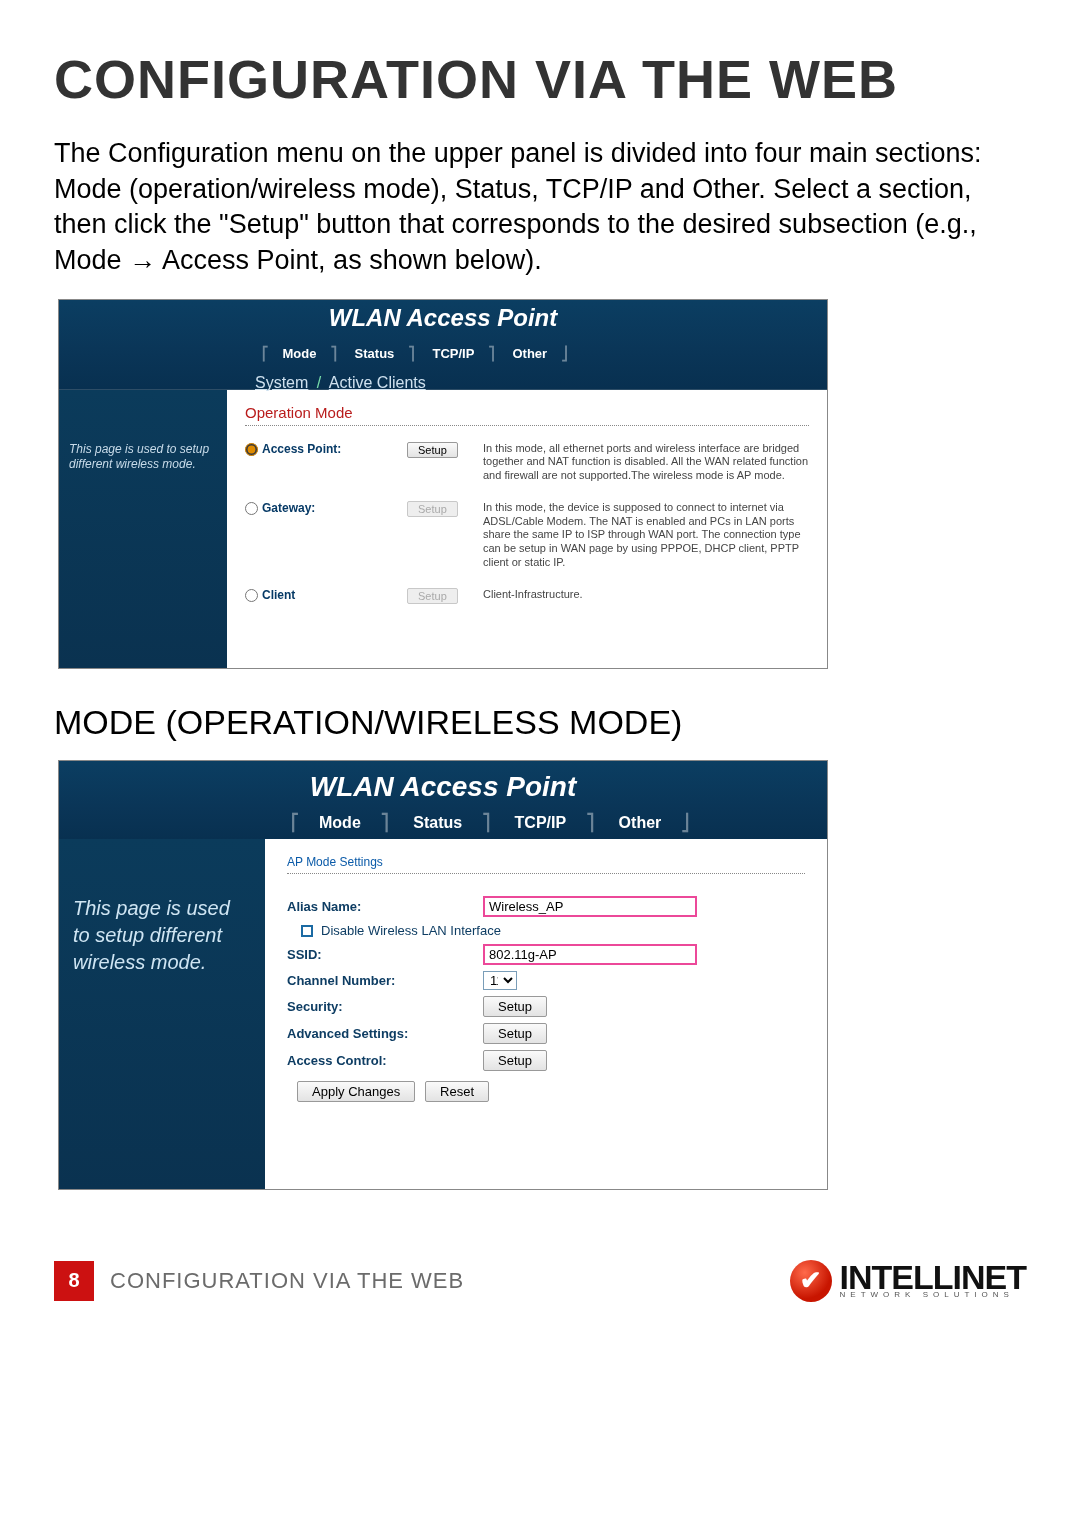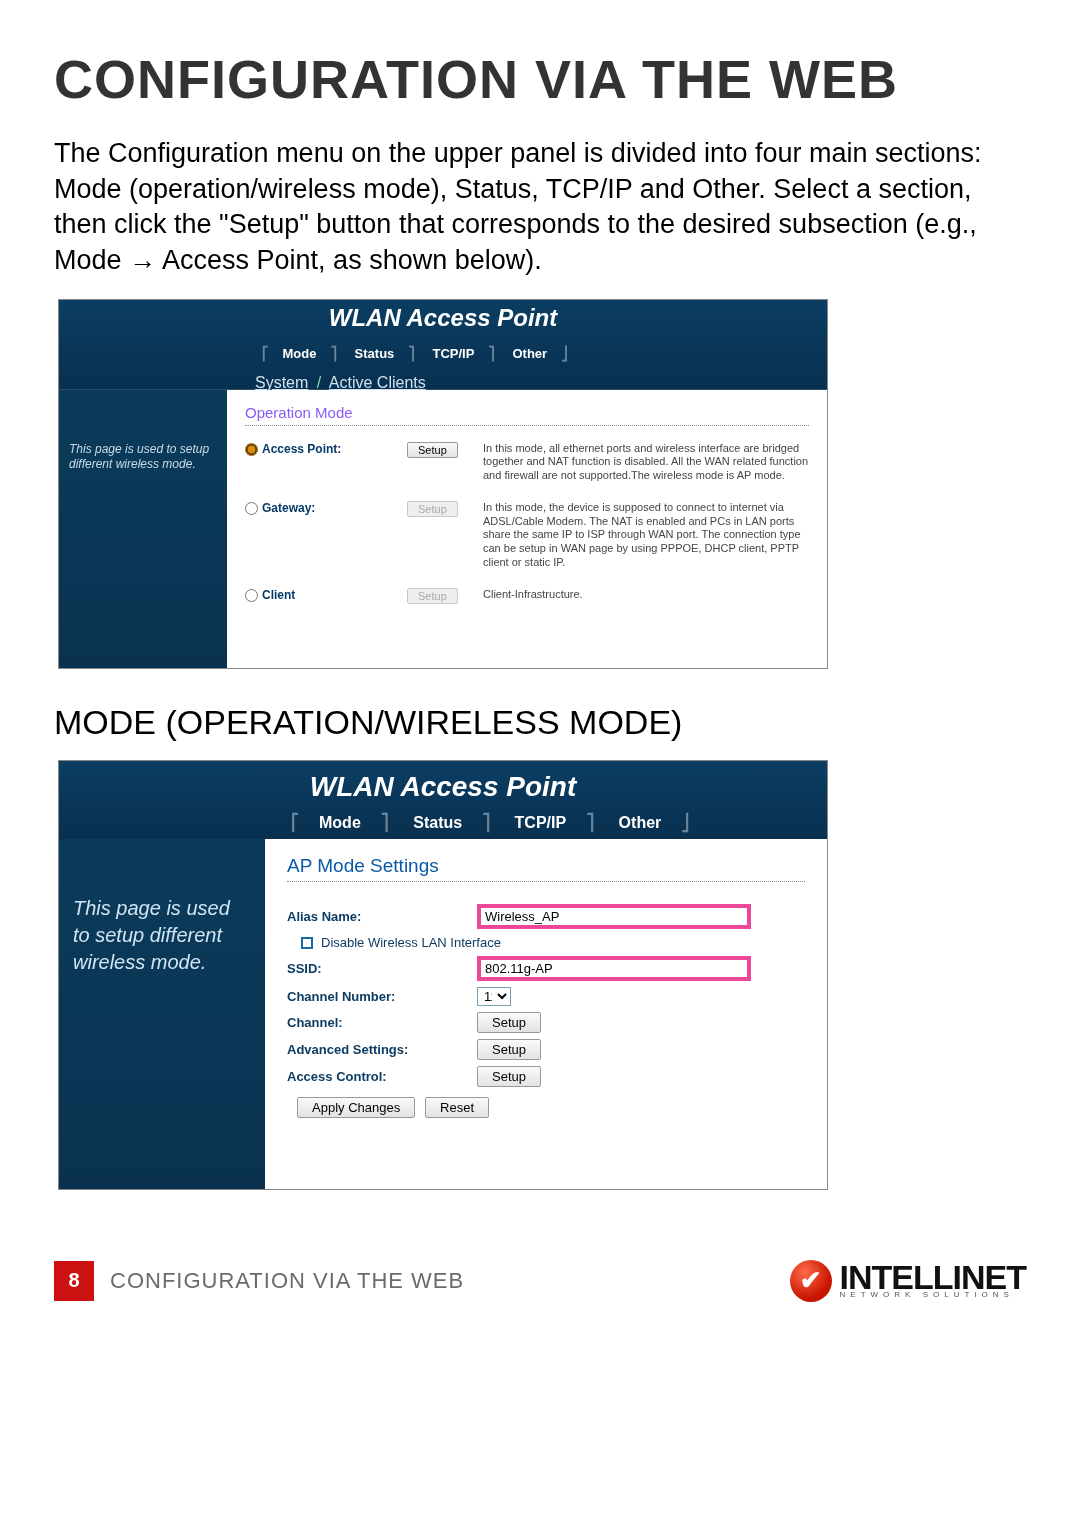--- a/index.html
+++ b/index.html
@@ -14,44 +14,44 @@
   .shot1 .banner { height: 90px; background: linear-gradient(#0b3e62, #0a3557 60%, #083050); border-bottom: 1px solid #2d4d66; position: relative; }
   .shot1 .banner .brand { font-style: italic; font-weight: 700; color: #fff; font-size: 24px; text-align: center; padding-top: 4px; }
   .shot1 .tabs { position: absolute; left: 196px; top: 46px; color: #fff; font-size: 13px; font-weight: 700; }
   .shot1 .tabs span { margin: 0 7px; }
   .shot1 .subtabs { position: absolute; left: 196px; top: 74px; font-size: 16px; color: #cfe1ef; }
   .shot1 .subtabs a { color: #cfe1ef; text-decoration: underline; margin:右 0; }
   .shot1 .subtabs .sep { color: #7da; margin: 0 4px; }
   .shot1 .body { display: flex; height: calc(100% - 90px); }
   .s1-sidebar { width: 168px; background: linear-gradient(#0b3b5b, #0a3250); color: #c8dbe9; font-style: italic; font-size: 12px; padding: 52px 10px 0 10px; line-height: 1.3; }
   .s1-main { flex: 1; background: #fff; padding: 14px 18px 10px 18px; font-size: 12px; }
-  .s1-main .section-title { color: #8b5cf6; font-size: 15px; margin-bottom: 4px; }
+  .s1-main .section-title { color: #b91c1c; font-size: 15px; margin-bottom: 4px; }
   .s1-main hr.dotted { border: none; border-top: 1px dotted #888; margin: 2px 0 16px 0; }
   .s1-row { display: flex; align-items: flex-start; margin-bottom: 18px; gap: 14px; }
   .s1-radio-col { width: 148px; color: #073a66; font-weight: 700; font-size: 12px; }
   .s1-radio-col input { vertical-align: middle; accent-color: #e08b00; margin-right: 4px; }
   .s1-btn-col { width: 62px; }
   .s1-btn { background: linear-gradient(#fafafa,#e3e3e3); border: 1px solid #999; border-radius: 2px; font-size: 11px; padding: 1px 10px; cursor: pointer; }
   .s1-btn[disabled] { color: #aaa; background: #eee; border-color: #c8c8c8; cursor: default; }
   .s1-desc { flex: 1; color: #454545; font-size: 11px; line-height: 1.25; }
 
   
   .shot2 { width: 770px; border: 1px solid #888; overflow: hidden; margin-left: 4px; }
   .shot2 .banner2 { height: 78px; background: linear-gradient(#0b3e62, #0a3557 60%, #083050); position: relative; }
   .shot2 .brand2 { font-style: italic; font-weight: 700; color: #fff; font-size: 28px; text-align: center; padding-top: 10px; }
   .shot2 .tabs2 { position: absolute; left: 222px; top: 52px; color: #fff; font-size: 16px; font-weight: 700; }
   .shot2 .tabs2 span { margin: 0 10px; }
   .shot2 .body2 { display: flex; }
   .s2-sidebar { width: 206px; background: linear-gradient(#0b3b5b, #0a3250); color: #cfe5f3; font-style: italic; font-size: 20px; padding: 56px 14px 0 14px; line-height: 1.35; min-height: 350px; }
   .s2-main { flex: 1; background: #fff; padding: 16px 22px 20px 22px; font-size: 14px; }
-  .s2-main .section-title2 { color: #0a5aa8; font-size: 19px; margin-bottom: 4px; }
+  .s2-main .section-title2 { color: #0a5aa8; font-size: 12px; margin-bottom: 4px; }
   .s2-main hr.dotted2 { border: none; border-top: 1px dotted #888; margin: 2px 0 22px 0; }
-  .s2-row { display: flex; align-items: center; margin: 6px 0; }
+  .s2-row { display: flex; align-items: center; margin: 6px 0; gap: 6px; }
   .s2-lab { width: 190px; color: #0e3d63; font-weight: 700; font-size: 13px; }
-  .s2-val input[type=text] { width: 274px; font-size: 13px; padding: 1px 4px; border: 4px solid #ec4899; }
+  .s2-val input[type=text] { width: 214px; font-size: 13px; padding: 1px 4px; border: 2px solid #ec4899; }
   .s2-val select { font-size: 13px; border: 1px solid #7a9db8; background: #fff; padding: 0 2px; }
   .s2-chk { display: inline-block; width: 12px; height: 12px; border: 2px solid #1b6aa3; margin-right: 8px; vertical-align: middle; }
   .s2-chk-wrap { color: #0e3d63; font-weight: 400; font-size: 13px; margin: 4px 0 6px 0; padding-left: 14px; }
   .s2-btn { background: linear-gradient(#fafafa,#e3e3e3); border: 1px solid #999; border-radius: 2px; font-size: 13px; padding: 2px 14px; cursor: pointer; }
   .s2-btn-row { margin-top: 10px; padding-left: 10px; }
   .s2-btn-row .s2-btn { margin-right: 6px; }
 
   
   .footer { margin-top: 70px; display: flex; align-items: center; justify-content: space-between; }
   .footer-left { display: flex; align-items: center; gap: 16px; }
@@ -146,21 +146,21 @@
           <div class="s2-lab">SSID:</div>
           <div class="s2-val"><input type="text" value="802.11g-AP" style=""></div>
         </div>
 
         <div class="s2-row">
           <div class="s2-lab">Channel Number:</div>
           <div class="s2-val"><select style="width:34px"><option>11</option></select></div>
         </div>
 
         <div class="s2-row">
-          <div class="s2-lab">Channel:</div>
+          <div class="s2-lab">Security:</div>
           <div class="s2-val"><button class="s2-btn">Setup</button></div>
         </div>
 
         <div class="s2-row">
           <div class="s2-lab">Advanced Settings:</div>
           <div class="s2-val"><button class="s2-btn">Setup</button></div>
         </div>
 
         <div class="s2-row">
           <div class="s2-lab">Access Control:</div>

